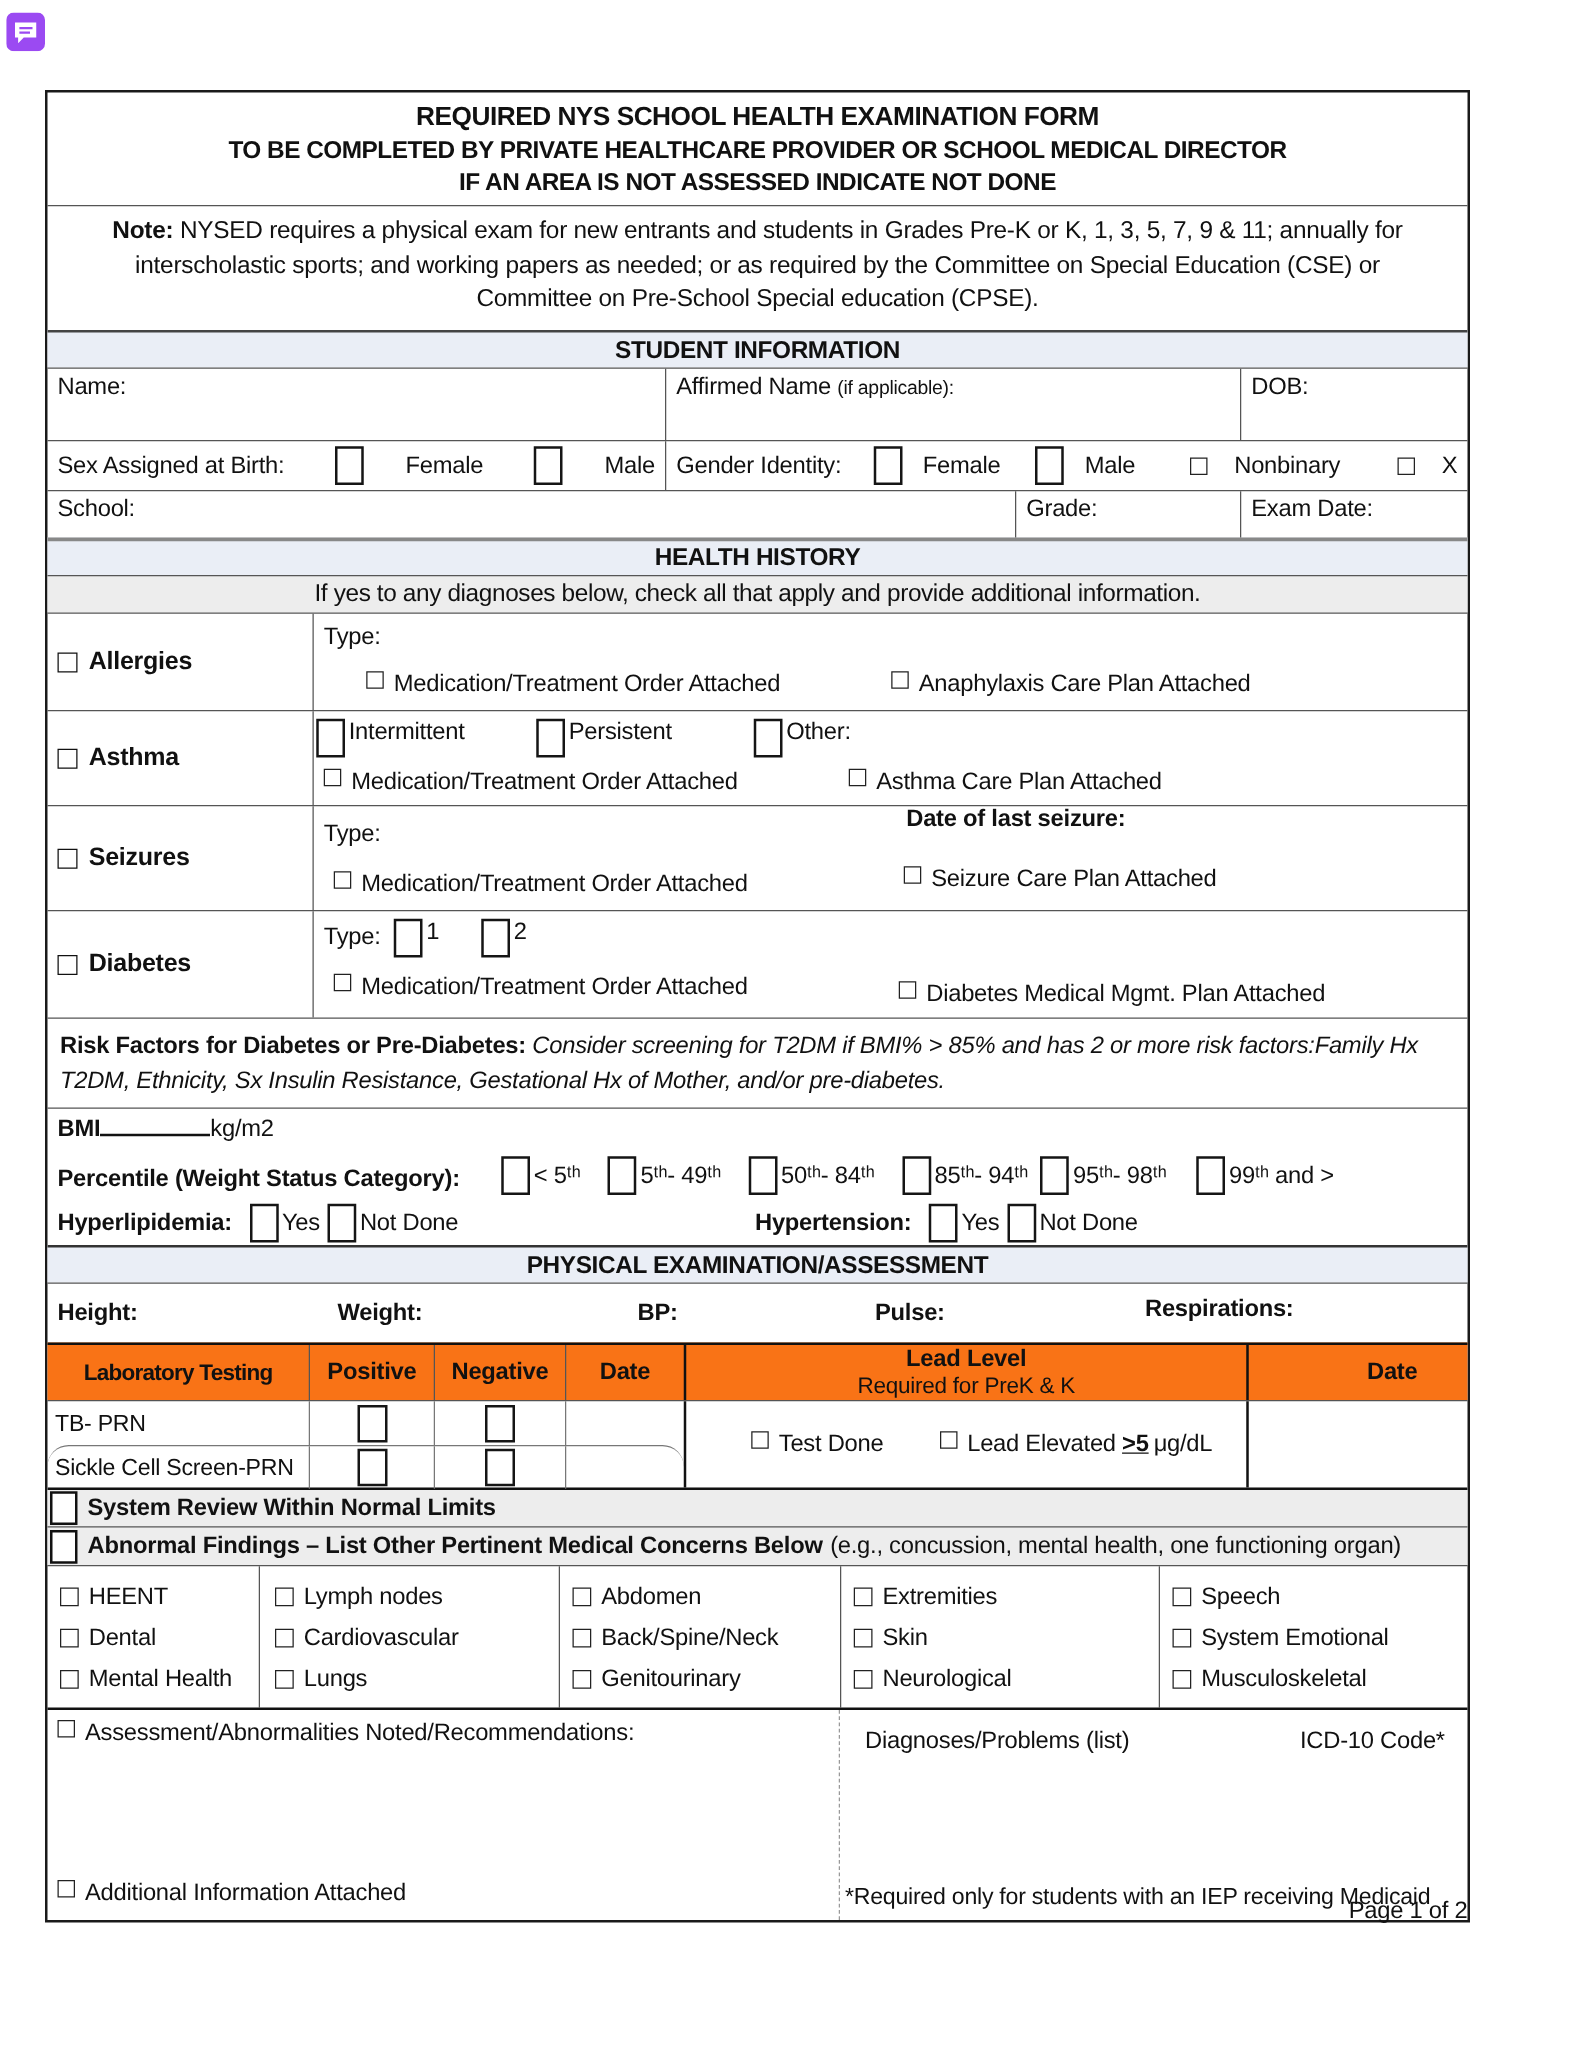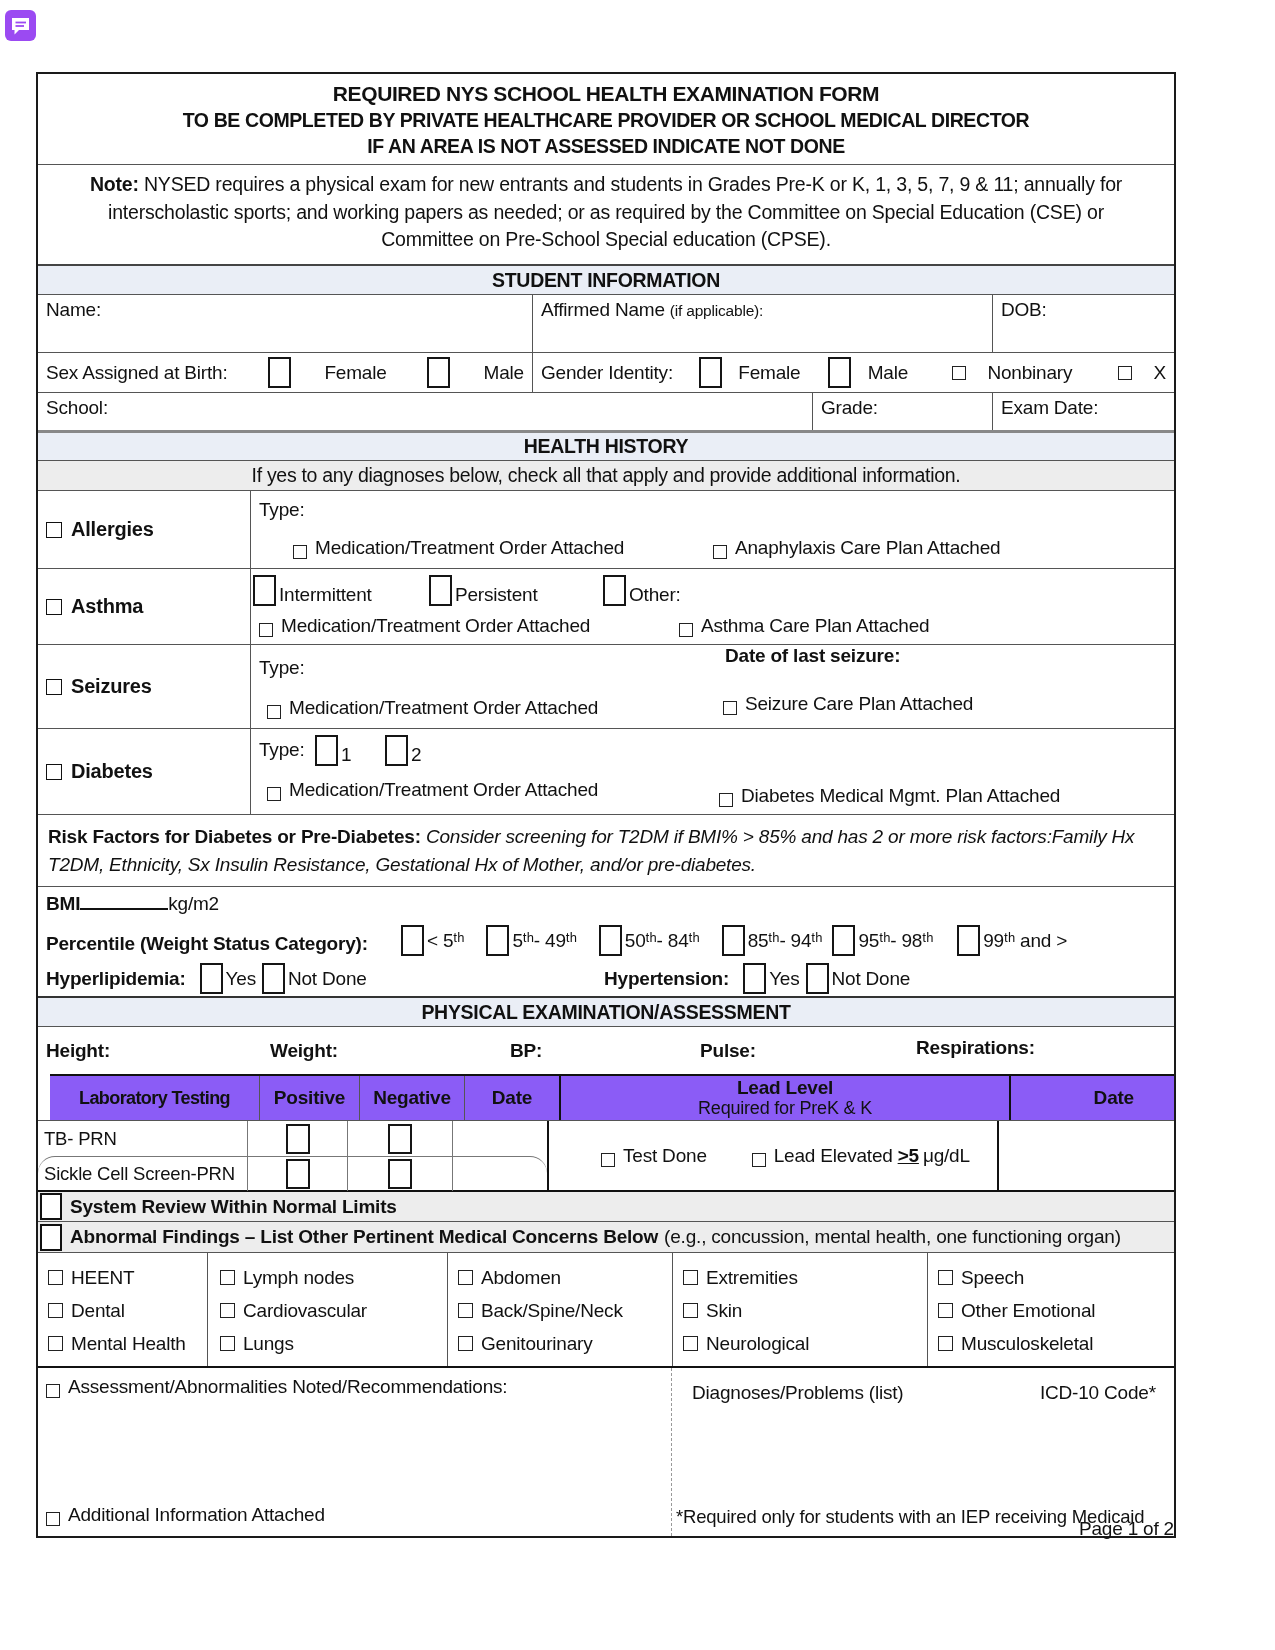--- a/index.html
+++ b/index.html
@@ -17,29 +17,29 @@
   .note-row{border-top:1px solid #555;padding:6px 44px 10px;text-align:center;line-height:1.42;font-size:19.5px;}
   .band{height:30px;display:flex;align-items:center;justify-content:center;
         font-weight:bold;font-size:19.5px;border-top:1px solid #555;letter-spacing:-0.3px;}
   .blue{background:#eaeef6;}
   .gray{background:#ededed;}
   .row{display:flex;border-top:1px solid #555;position:relative;}
   .cell{border-left:1px solid #555;padding:4px 8px;position:relative;}
   .cell:first-child{border-left:none;}
   .grow{flex:1;}
   .inl{display:flex;align-items:center;white-space:nowrap;justify-content:space-between;}
-  .chk{display:inline-flex;align-items:flex-end;white-space:nowrap;}
+  .chk{display:inline-flex;align-items:flex-start;white-space:nowrap;}
   .cb{flex:none;width:14px;height:14px;border:1.5px solid #222;margin-right:8px;display:inline-block;background:#fff;}
   .cb16{width:16px;height:16px;border:1.8px solid #111;margin-right:9px;}
   .bigbox{flex:none;width:23px;height:31px;border:2px solid #151515;margin-right:3px;display:inline-block;background:#fff;}
   .pos{position:absolute;white-space:nowrap;}
   .llabel{display:flex;align-items:center;padding-left:8px;font-weight:bold;font-size:20px;}
   .small{font-size:15.5px;}
   .blank{display:inline-block;width:88px;border-bottom:2px solid #111;height:16px;}
-  .labhead{display:flex;background:#8b5cf6;border-top:2px solid #111;height:46px;font-weight:bold;margin-left:12px;}
+  .labhead{display:flex;background:#f97316;border-top:2px solid #111;height:46px;font-weight:bold;}
   .labhead .hc{border-left:1px solid #555;display:flex;align-items:center;justify-content:center;text-align:center;}
   .labhead .hc:first-child{border-left:none;}
   .leadhead{flex-direction:column;line-height:1.1;justify-content:center;}
   .leadhead .sub{font-weight:normal;font-size:18px;}
   .labrow{display:flex;height:35px;}
   .labrow .lc{border-left:1px solid #777;display:flex;align-items:center;justify-content:center;}
   .labrow .lc:first-child{border-left:none;justify-content:flex-start;padding-left:6px;font-size:18.5px;}
   .sysband{display:flex;align-items:center;border-top:2px solid #111;background:#ededed;height:31px;padding-left:2px;}
   .sysband .bx{width:22px;height:27px;border:2px solid #111;margin-right:8px;background:#fff;flex:none;}
   .sysgrid{display:flex;border-top:1px solid #555;}
@@ -386,21 +386,21 @@
           <span>Neurological</span>
         </div>
     </div>
     <div class="syscol grow">
       <div class="sysitem">
           <span class="cb"></span>
           <span>Speech</span>
         </div>
       <div class="sysitem">
           <span class="cb"></span>
-          <span>Other Emotional</span>
+          <span>System Emotional</span>
         </div>
       <div class="sysitem">
           <span class="cb"></span>
           <span>Musculoskeletal</span>
         </div>
     </div>
   </div>
 
   <div class="row" style="height:170px;border-top:2px solid #111;">
     <div class="cell" style="width:634px;border-right:1.5px dashed #999;">

